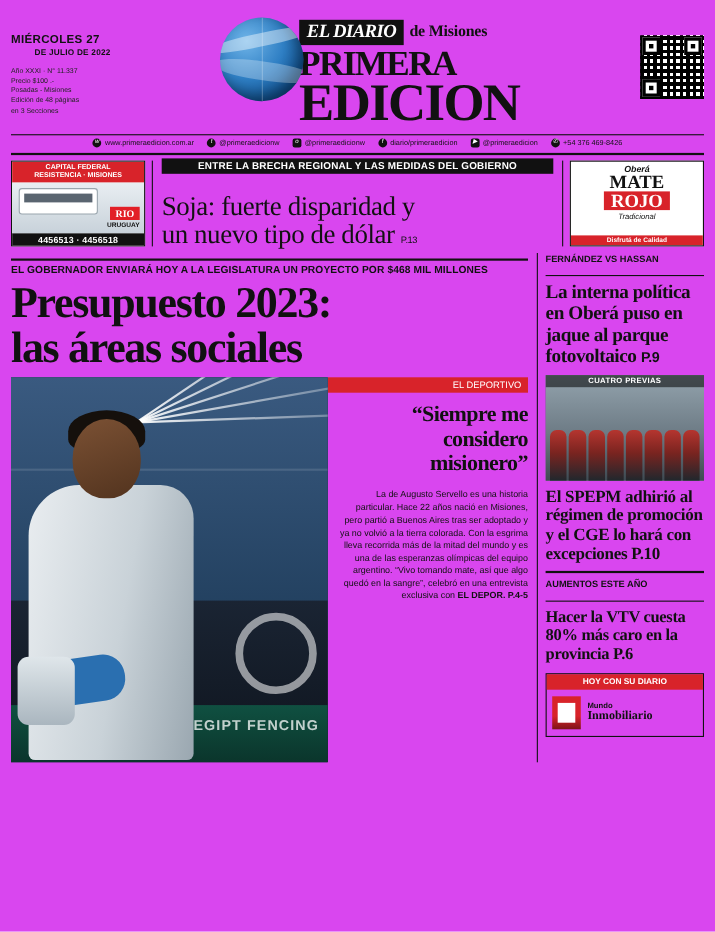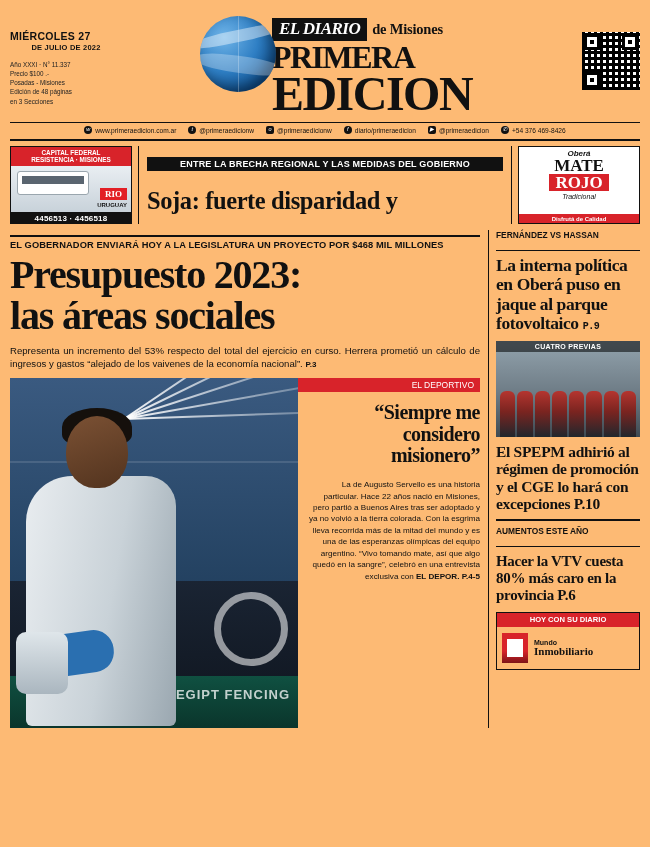--- a/index.html
+++ b/index.html
@@ -3,21 +3,21 @@
 <meta charset="utf-8">
 <style>
   * { box-sizing: border-box; margin: 0; padding: 0; }
   html, body {
     width: 650px; height: 847px;
     background: #ffffff;
     font-family: "Liberation Sans", sans-serif;
     color: #111;
     overflow: hidden;
   }
-  .page { position: relative; width: 650px; height: 847px; background: #fdba74; padding: 0 10px; }
+  .page { position: relative; width: 650px; height: 847px; background: #d946ef; padding: 0 10px; }
 
   
   .masthead { display: flex; align-items: flex-start; padding: 14px 0 6px 0; height: 122px; }
   .mh-left { width: 112px; padding-top: 16px; }
   .mh-date { font-weight: bold; font-size: 10.5px; letter-spacing: .3px; line-height: 1.15; }
   .mh-date2 { font-size: 7.5px; font-weight: bold; letter-spacing: .2px; margin-top: 1px; text-align: center; }
   .mh-meta { font-size: 6.3px; line-height: 1.45; margin-top: 8px; color: #222; }
 
   .mh-center { flex: 1; position: relative; display: flex; flex-direction: column; align-items: center; }
   .logo-row { display: flex; align-items: flex-start; justify-content: center; width: 100%; position: relative; }
@@ -72,21 +72,21 @@
   .ad-bus .pic { height: 46px; background: linear-gradient(180deg,#e9eef2 0%, #c8d2da 100%); position: relative; }
   .ad-bus .pic .bus { position: absolute; left: 6px; top: 5px; width: 72px; height: 24px; background: #fff; border: 1px solid #9aa6ae; border-radius: 3px; }
   .ad-bus .pic .bus::after { content:""; position:absolute; left:4px; top:4px; width:62px; height:8px; background:#5a6570; }
   .ad-bus .rio { position: absolute; right: 4px; top: 22px; background: #e21f26; color: #fff; font-weight: bold; font-size: 9px; padding: 1px 5px; font-family: "Liberation Serif", serif; }
   .ad-bus .uru { position: absolute; right: 4px; top: 36px; font-size: 6px; font-weight: bold; color: #111; }
   .ad-bus .phone { background: #111; color: #fff; font-size: 8px; font-weight: bold; text-align: center; padding: 2px 0; letter-spacing: .2px; }
   .ad-bus .web { font-size: 5.4px; text-align: center; color: #111; padding: 1px 0; }
 
   .center-lead { flex: 1; border-left: 1px solid #111; border-right: 1px solid #111; padding: 0 8px; display: flex; flex-direction: column; justify-content: center; }
   .kicker-box { background: #111; color: #fff; font-size: 9px; font-weight: bold; text-align: center; padding: 2px 4px; letter-spacing: .2px; }
-  .lead-head { font-family: "Liberation Serif", serif; font-weight: bold; font-size: 24.5px; line-height: 1.04; margin-top: 17px; letter-spacing: -.4px; }
+  .lead-head { font-family: "Liberation Serif", serif; font-weight: normal; font-size: 24.5px; line-height: 1.04; margin-top: 17px; letter-spacing: -.4px; }
   .lead-head .pg { font-size: 8.5px; font-family: "Liberation Sans", sans-serif; vertical-align: baseline; }
 
   .ad-mate { width: 122px; border: 1px solid #111; background: #fff; text-align: center; position: relative; overflow: hidden; }
   .ad-mate .toma { font-size: 8px; font-style: italic; font-weight: bold; padding-top: 2px; }
   .ad-mate .mate { font-family: "Liberation Serif", serif; font-weight: bold; font-size: 17px; line-height: .95; color: #111; }
   .ad-mate .rojo { background: #d8232a; color: #fff; font-family: "Liberation Serif", serif; font-weight: bold; font-size: 17px; line-height: 1; display: inline-block; padding: 0 6px; }
   .ad-mate .trad { font-size: 7px; font-style: italic; margin-top: 1px; }
   .ad-mate .foot { background: #d8232a; color: #fff; font-size: 6px; font-weight: bold; padding: 1.5px 0; position: absolute; bottom: 0; left: 0; right: 0; }
 
   
@@ -119,21 +119,21 @@
 
   .photo-txt { flex: 1; padding-left: 8px; display: flex; flex-direction: column; }
   .dep-badge { background: #d8232a; color: #fff; font-size: 8.5px; font-weight: normal; text-align: right; padding: 2px 6px; margin-left: -8px; }
   .quote-head { font-family: "Liberation Serif", serif; font-weight: bold; font-size: 20px; line-height: 1.08; text-align: right; margin-top: 10px; letter-spacing: -.5px; }
   .quote-body { font-size: 8.1px; line-height: 1.42; text-align: right; margin-top: 12px; }
   .quote-body .pg { font-weight: bold; }
 
   
   .side-kicker { font-size: 8.4px; font-weight: bold; padding-bottom: 3px; }
   .side-head { font-family: "Liberation Serif", serif; font-weight: bold; font-size: 17.5px; line-height: 1.1; letter-spacing: -.4px; }
-  .side-head .pg { font-size: 10px; font-family: Liberation Mono, monospace; }
+  .side-head .pg { font-size: 13px; font-family: Liberation Sans, sans-serif; }
 
   .side-photo { margin-top: 8px; height: 96px; position: relative; overflow: hidden; background: #5d6a74; }
   .sp-sky { position: absolute; inset: 0; background: linear-gradient(180deg,#93a3ad 0%, #6d7b85 55%, #3f4a52 100%); }
   .sp-label { position: absolute; top: 0; left: 0; right: 0; background: rgba(0,0,0,.55); color: #fff; font-size: 7px; font-weight: bold; text-align: center; padding: 2px 0; letter-spacing: .3px; }
   .sp-people { position: absolute; bottom: 0; left: 0; right: 0; height: 46px; display: flex; gap: 2px; align-items: flex-end; padding: 0 4px; }
   .sp-people i { display: block; flex: 1; height: 100%; background: linear-gradient(180deg,#b5352f 0%, #7a2420 45%, #20272d 100%); border-radius: 6px 6px 0 0; }
 
   .side-head2 { font-family: "Liberation Serif", serif; font-weight: bold; font-size: 15.5px; line-height: 1.12; margin-top: 6px; letter-spacing: -.3px; }
   .side-head3 { font-family: "Liberation Serif", serif; font-weight: bold; font-size: 15px; line-height: 1.12; margin-top: 6px; letter-spacing: -.3px; }
 
@@ -237,44 +237,44 @@
         <span class="uru">URUGUAY</span>
       </div>
       <div class="phone">4456513 · 4456518</div>
       <div class="web">www.riouruguaybus.com.ar</div>
     </div>
 
     <div class="center-lead">
       <div class="kicker-box">ENTRE LA BRECHA REGIONAL Y LAS MEDIDAS DEL GOBIERNO</div>
       <div class="lead-head">
         <div>Soja: fuerte disparidad y</div>
+        <div>
+          <span>un nuevo tipo de dólar</span>
+          <span class="pg">P.13</span>
+        </div>
       </div>
     </div>
 
     <div class="ad-mate">
       <div class="toma">Oberá</div>
       <div class="mate">MATE</div>
       <div><span class="rojo">ROJO</span></div>
       <div class="trad">Tradicional</div>
       <div class="foot">Disfrutá de Calidad</div>
     </div>
   </div>
 
   <div class="main">
 
     <div class="col-main">
       <div class="rule" style="margin-top:5px"></div>
       <div class="overline">EL GOBERNADOR ENVIARÁ HOY A LA LEGISLATURA UN PROYECTO POR $468 MIL MILLONES</div>
       <div class="main-head">
         <div>Presupuesto 2023:</div>
         <div>las áreas sociales</div>
-      </div>
-      <div class="main-sub">
-        <span>Representa un incremento del 53% respecto del total del ejercicio en curso. Herrera prometió un cálculo de ingresos y gastos “alejado de los vaivenes de la economía nacional”.</span>
-        <span class="pg">P.3</span>
       </div>
 
       <div class="photo-block">
         <div class="photo">
           <div class="ph-sky"></div>
           <div class="ph-wall"></div>
           <div class="ph-floor"></div>
           <div class="ph-green"></div>
           <div class="blades">
             <span class="blade" style="transform: rotate(-34deg)"></span>

